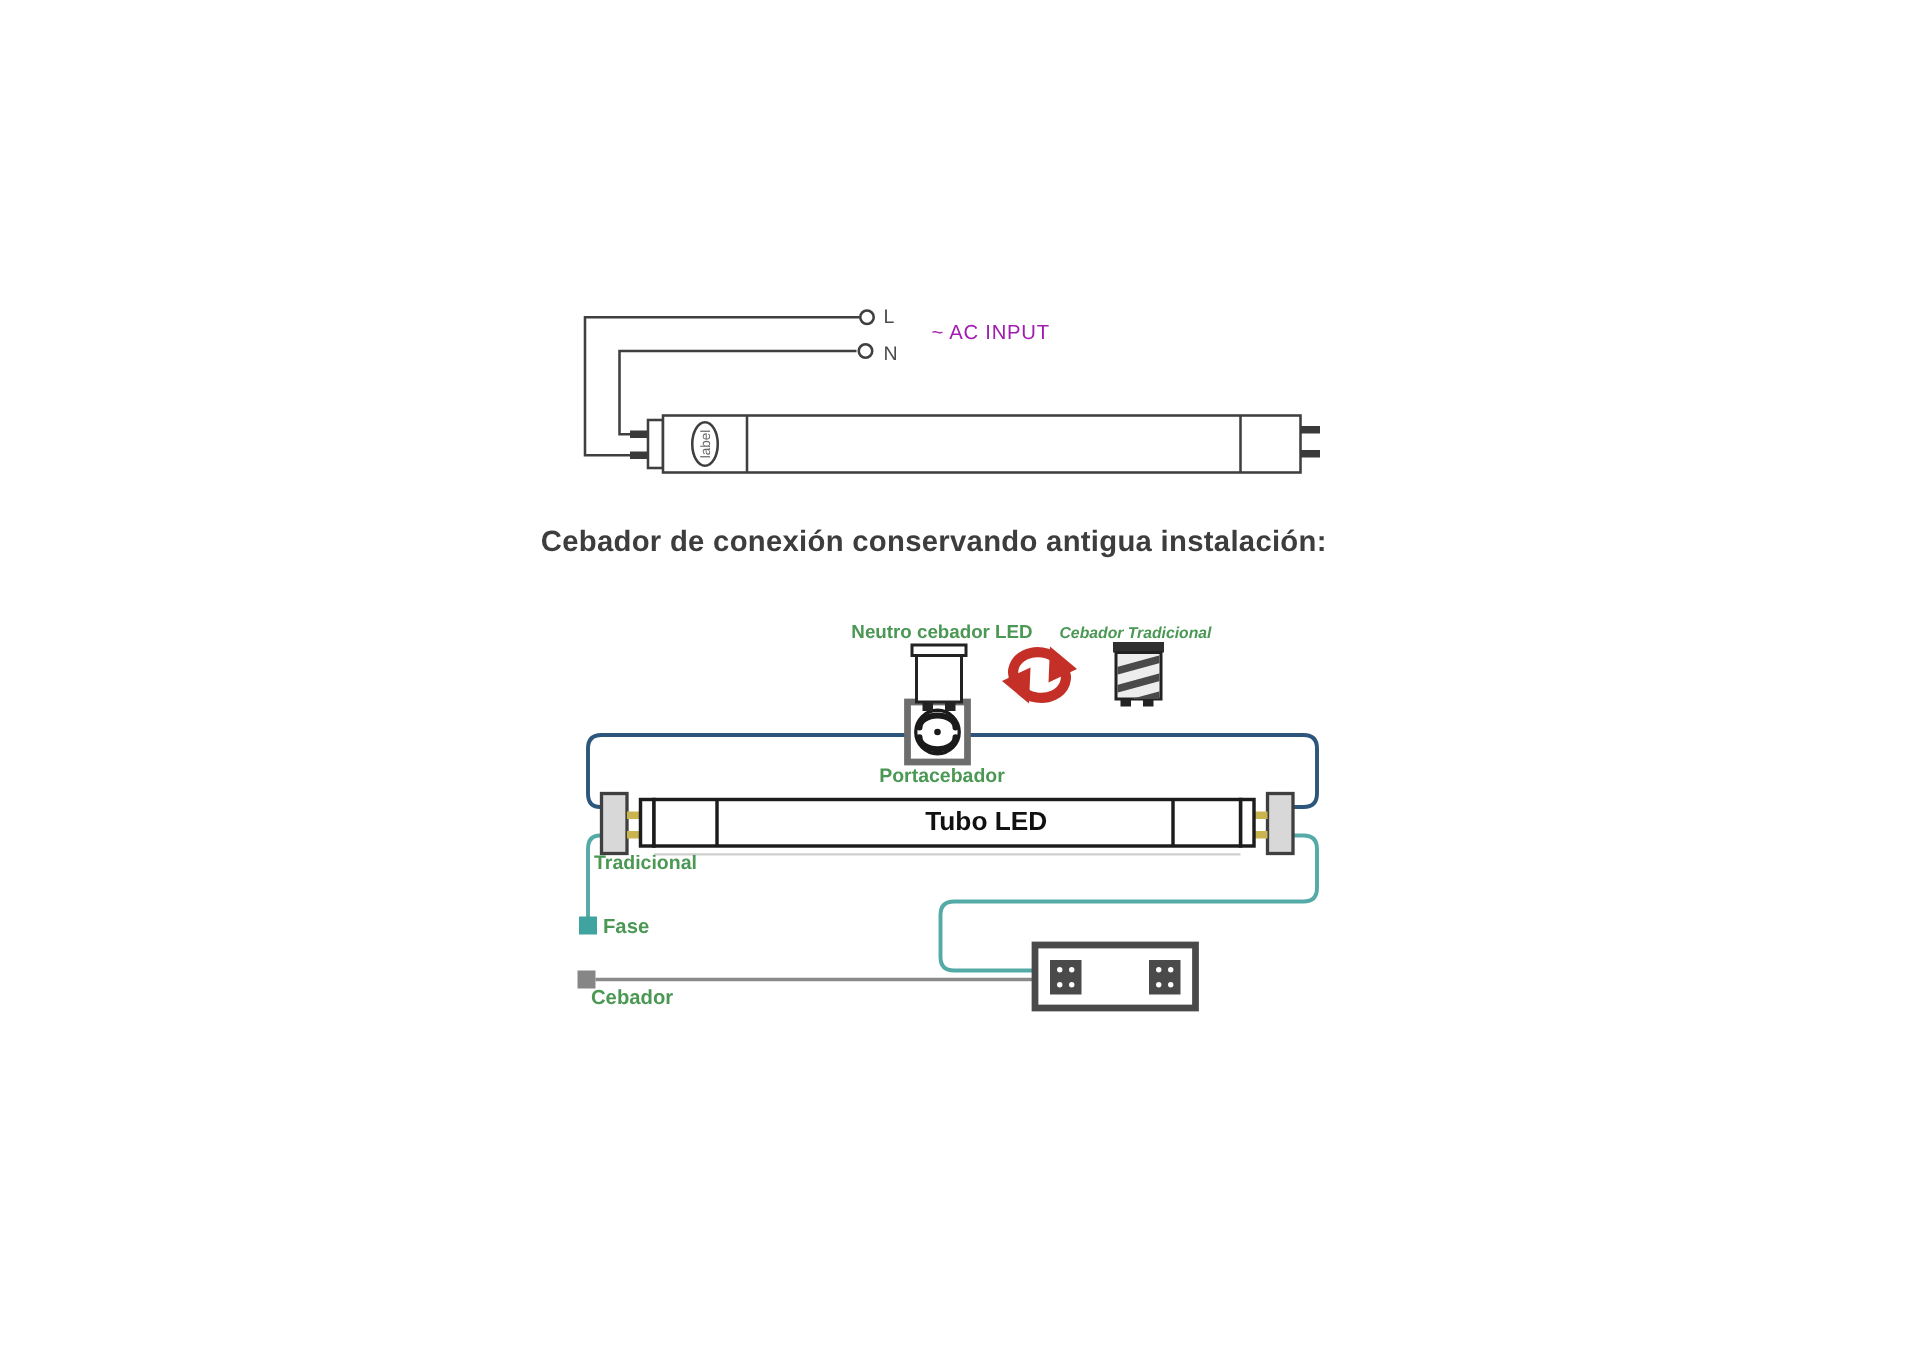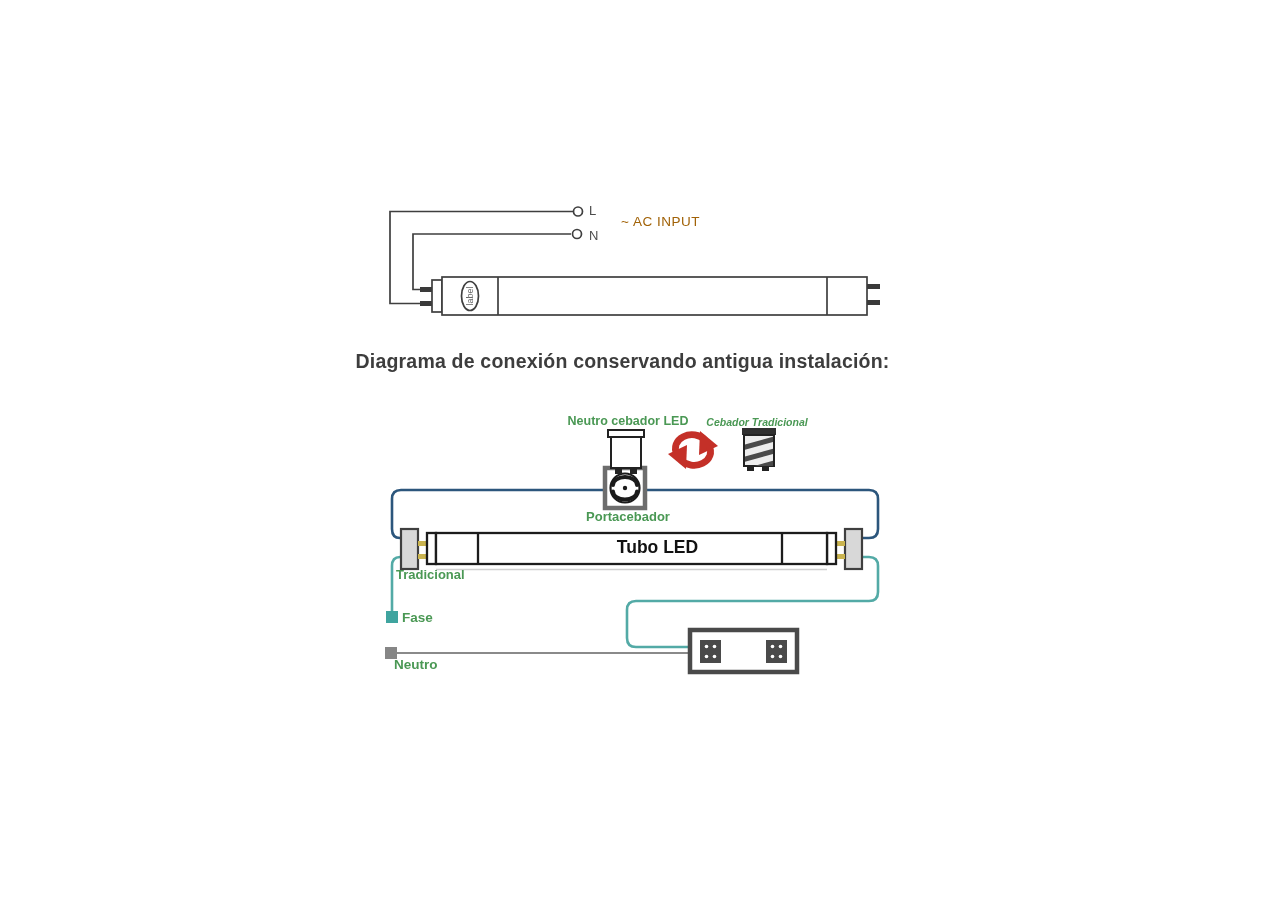--- a/index.html
+++ b/index.html
@@ -7,21 +7,21 @@
     position:relative;width:1280px;height:900px;background:#ffffff;
     font-family:"Liberation Sans",sans-serif;overflow:hidden;
   }
   svg.layer{position:absolute;left:0;top:0;}
   .txt{position:absolute;white-space:nowrap;}
   .title{
     left:0;top:350px;width:1245px;text-align:center;
     font-size:19.5px;font-weight:bold;color:var(--title-text,#3d3d3d);
     letter-spacing:.2px;
   }
-  .ac-label{left:621px;top:214px;font-size:13.5px;color:#a16207;letter-spacing:.5px;}
+  .ac-label{left:621px;top:214px;font-size:13.5px;color:#a21caf;letter-spacing:.5px;}
   .lterm{left:589px;top:203px;font-size:13px;color:#4c4c4c;}
   .nterm{left:589px;top:228px;font-size:13px;color:#4c4c4c;}
   .tube-cap-label{
     left:455px;top:281px;width:30px;height:30px;line-height:30px;text-align:center;
     font-size:9px;color:#666;transform:rotate(-90deg);
   }
   .green{font-weight:bold;color:var(--label-green,#4a9854);}
   .lbl-puente{left:543px;top:414px;width:170px;text-align:center;font-size:12.5px;}
   .lbl-tradicional{left:697px;top:416px;width:120px;text-align:center;font-size:10.5px;font-style:italic;}
   .lbl-portacebador{left:553px;top:509px;width:150px;text-align:center;font-size:13px;}
@@ -154,23 +154,23 @@
         <circle cx="780.5" cy="656.5" r="1.8" fill="#fff"></circle>
       </g>
     </g>
   </svg>
 
   <div class="txt lterm">L</div>
   <div class="txt nterm">N</div>
   <div class="txt ac-label">~ AC INPUT</div>
   <div class="txt tube-cap-label">label</div>
 
-  <div class="txt title">Diagrama de conexión conservando antigua instalación:</div>
+  <div class="txt title">Cebador de conexión conservando antigua instalación:</div>
 
   <div class="txt green lbl-puente">Neutro cebador LED</div>
   <div class="txt green lbl-tradicional">Cebador Tradicional</div>
   <div class="txt green lbl-portacebador">Portacebador</div>
   <div class="txt lbl-tubo">Tubo LED</div>
   <div class="txt green lbl-portatubos">Tradicional</div>
   <div class="txt green lbl-fase">Fase</div>
-  <div class="txt green lbl-neutro">Neutro</div>
+  <div class="txt green lbl-neutro">Cebador</div>
 
 </div>
 
 </body></html>

